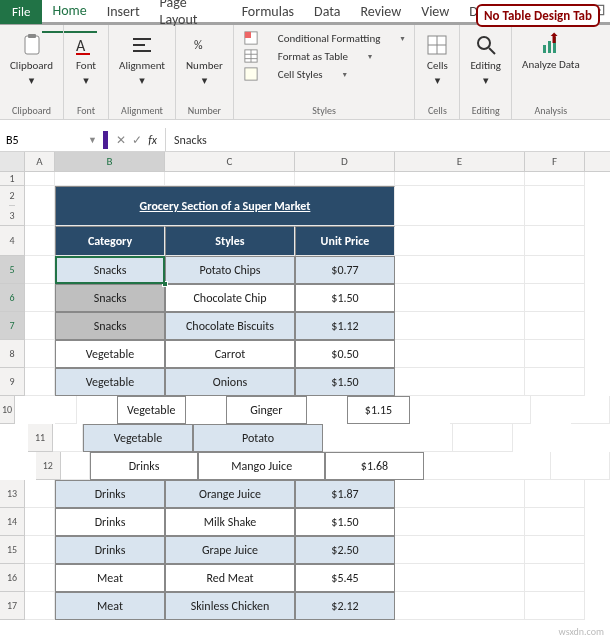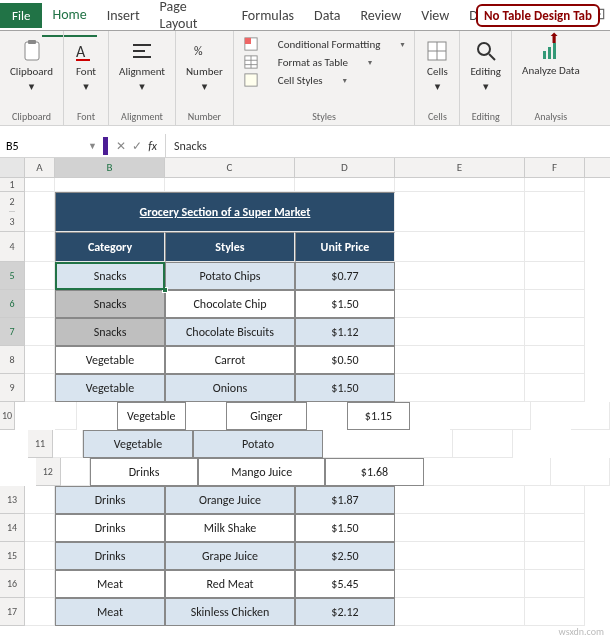--- a/index.html
+++ b/index.html
@@ -1,19 +1,19 @@
 <!DOCTYPE html>
 <html><head>
 <meta charset="utf-8">
 <style>
 * { box-sizing: border-box; margin: 0; padding: 0; font-family: 'Segoe UI', 'Calibri', sans-serif; }
 body { background: #fff; width: 610px; height: 640px; overflow: hidden; position: relative; font-size: 12px; }
 
 
-.tab-row { display: flex; align-items: center; height: 31px; background: #fff; border-bottom: 1px solid #a3a3a3; }
+.tab-row { display: flex; align-items: center; height: 25px; background: #fff; border-bottom: 3px solid #a3a3a3; }
 .file-tab { background: #217346; color: #fff; padding: 4px 12px; font-size: 13px; height: 25px; display:flex; align-items:center; }
 .ribbon-tab { padding: 21px 10px; font-size: 14px; color: #444; cursor: pointer; height:25px; display:flex; align-items:center; }
 .ribbon-tab.active { border-bottom: 2px solid #217346; color:#217346; }
 .tell-me { margin-left: 4px; padding: 3px 4px; }
 .tell-me svg { width:14px; height:14px; }
 
 
 .annotation { position: absolute; top: 4px; right: 10px; z-index: 5;}
 .ann-box { border: 2px solid #8B0000; border-radius: 6px; color:#8B0000; font-weight:bold; padding:2px 6px; display:inline-block; font-size:13px; background: #fff;}
 .ann-arrow { position:absolute; top:26px; right:40px; color:#8B0000; font-size:14px; }

